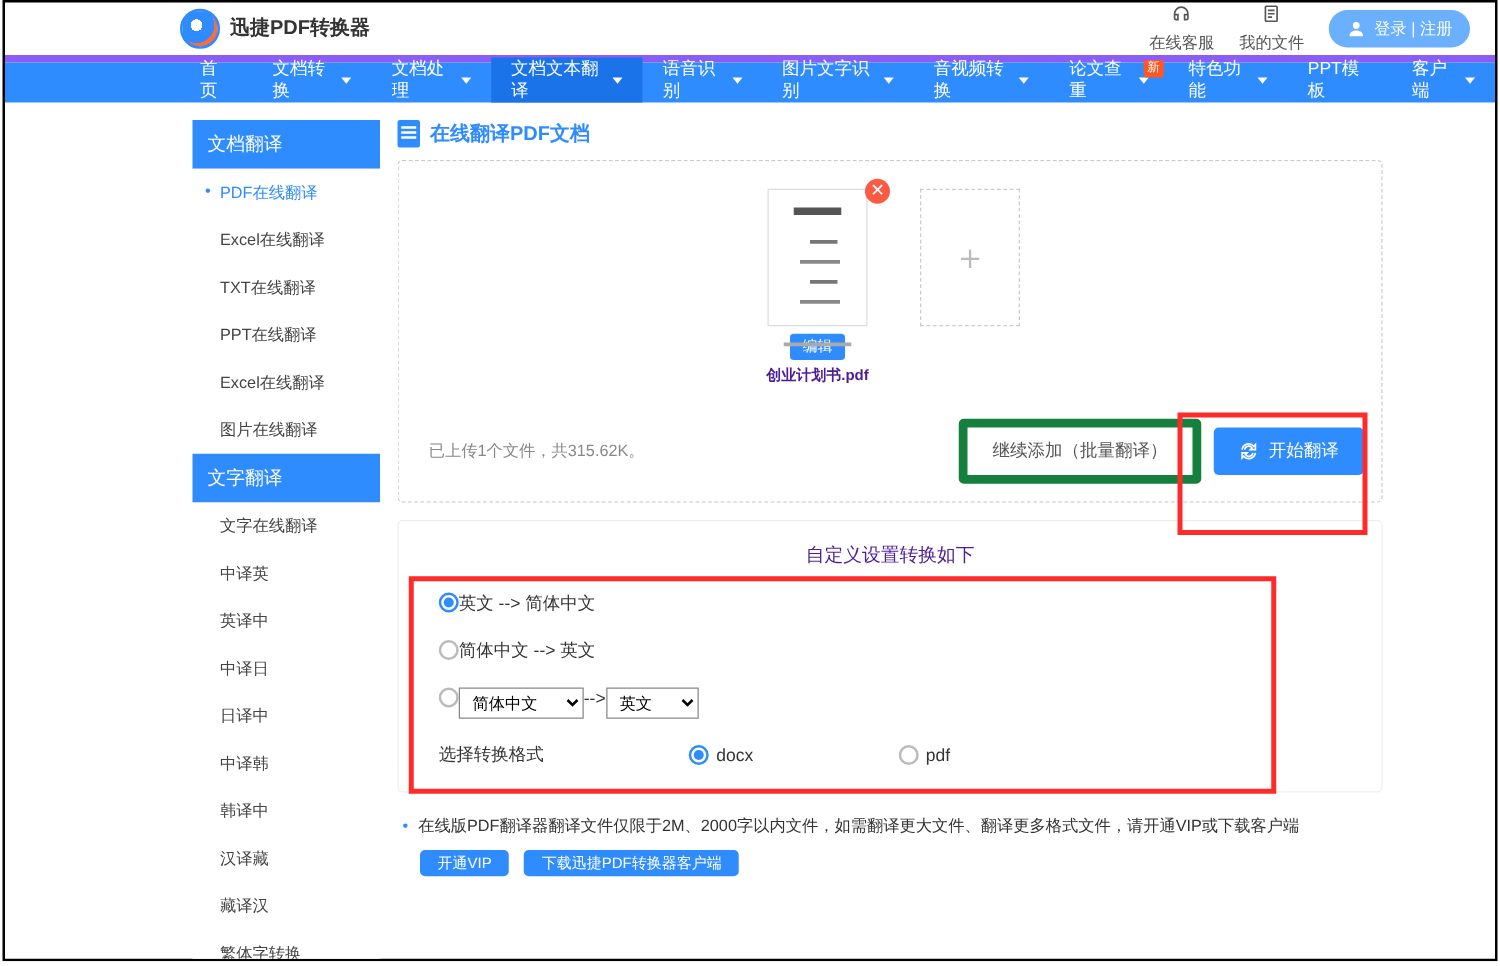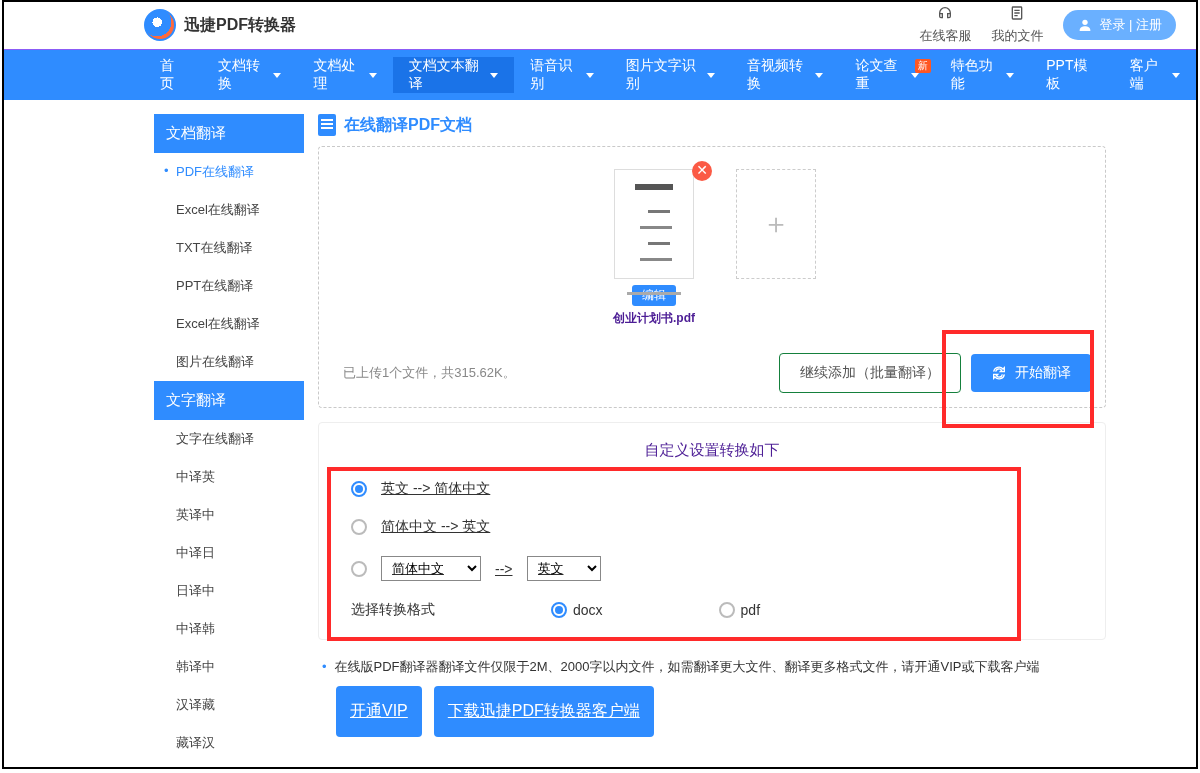--- a/index.html
+++ b/index.html
@@ -1,30 +1,30 @@
 <!DOCTYPE html>
 <html><head>
 <meta charset="utf-8">
 <style>
   * { box-sizing: border-box; margin: 0; padding: 0; }
   body { font-family: "Microsoft YaHei", Arial, sans-serif; background: #fff; color: #333; font-size: 14px; }
   .frame { border: 2px solid #000; width: 1196px; height: 769px; margin: 0 auto; overflow: hidden; position: relative; }
 
   
-  .header { height: 48px; display: flex; align-items: center; padding: 0 20px 1px 140px; border-bottom: 1px solid #8b5cf6; }
+  .header { height: 48px; display: flex; align-items: center; padding: 0 20px 1px 140px; border-bottom: 6px solid #8b5cf6; }
   .logo-wrap { display: flex; align-items: center; gap: 8px; }
   .logo-swirl { width: 32px; height: 32px; border-radius: 50%; background: radial-gradient(circle at 40% 40%, #fff 20%, #2f8cff 20% 60%, #ff6a3c 60% 100%); border: 2px solid #2f8cff; }
   .brand { font-weight: 700; font-size: 16px; }
   .header-spacer { flex: 1; }
   .header-item { display: flex; align-items: center; gap: 6px; margin-left: 20px; color: #555; font-size: 13px; cursor: pointer; flex-direction: column; }
   .login-btn { background: #6ab0ff; color: #fff; border-radius: 16px; padding: 6px 14px; display: flex; align-items: center; gap: 6px; font-size: 13px; cursor: pointer; margin-left: 20px; }
   .login-btn svg, .header-item svg { width: 16px; height: 16px; }
 
   
-  .nav { background: #2f8cff; display: flex; padding-left: 140px; height: 50px; align-items: center; }
+  .nav { background: #2f8cff; display: flex; padding-left: 140px; height: 32px; align-items: flex-end; }
   .nav-item { color: #fff; padding: 0 16px; display: flex; align-items: center; gap: 4px; font-size: 14px; cursor: pointer; position: relative; }
   .nav-item.active { background: #1a73e8; }
   .nav-badge { position: absolute; top: 2px; right: 4px; background: #ff5722; color: #fff; font-size: 10px; padding: 0 3px; border-radius: 2px; line-height: 14px; }
   .caret { width: 0; height: 0; border-left: 4px solid transparent; border-right: 4px solid transparent; border-top: 5px solid #fff; }
 
   
   .content { display: flex; padding: 14px 90px 0 150px; gap: 14px; }
   .sidebar { width: 150px; flex-shrink: 0; }
   .side-head { background: #2f8cff; color: #fff; padding: 10px 12px; font-size: 15px; }
   .side-list { background: #fff; }
@@ -47,47 +47,47 @@
   .thumb .blk { height:3px; background:#aaa; margin:26px 4px 0; }
   .del-btn { position:absolute; top:-8px; right:-12px; width:20px; height:20px; border-radius:50%; background:#fb5a45; color:#fff; font-size:14px; line-height:18px; text-align:center; cursor:pointer; }
   .edit-badge { display:inline-block; background:#2f8cff; color:#fff; font-size:12px; padding:2px 10px; border-radius:3px; margin-top:6px; cursor:pointer; }
   .fname { font-size:12px; color:#4c1d95; margin-top:4px;font-weight:bold; }
   .add-card { width:80px; height:110px; border:1px dashed #ccc; display:flex; align-items:center; justify-content:center; cursor:pointer; }
   .add-card .plus { font-size:28px; color:#bbb; font-weight:300; }
 
   .upload-bar { display:flex; align-items:center; margin-top:26px; }
   .upload-stat { color:#888; font-size:13px; flex:1; padding-left:10px; }
   .btn { padding:10px 20px; border-radius:4px; font-size:14px; cursor:pointer; text-align:center; }
-  .btn-outline { border:1px solid #15803d; color:#555; background:#fff; margin-right:10px; }
+  .btn-outline { border:7px solid #15803d; color:#555; background:#fff; margin-right:10px; }
   .btn-primary { background:#2f8cff; color:#fff; display:flex; align-items:center; gap:8px; }
   .btn-primary svg { width:16px; height:16px; }
 
   .hl-red-1 { position:absolute; border:4px solid #ff2a2a; pointer-events:none; }
   .hl-box-start { left:938px; top:328px; width:152px; height:98px; }
 
   .notice { font-size:13px; margin:14px 0 14px 4px; }
   .notice .dot { color:#2f8cff; margin-right:8px; }
   .notice .red { color:#ff4d2e; }
   .notice .link { color:#2f8cff; margin:0 4px; }
 
   .settings-card { border:1px solid #eee; border-radius:4px; padding:18px 24px 20px; margin-bottom:18px; position:relative; }
   .settings-title { text-align:center; color:#4c1d95; font-size:15px; margin-bottom:10px; }
   .hl-red-2 { position:absolute; left:8px; top:44px; width:694px; height:174px; border:4px solid #ff2a2a; pointer-events:none; }
-  .opt-row { display:flex; align-items:center; gap:14px; padding:10px 0 10px 8px;text-decoration:underline; }
+  .opt-row { display:flex; gap:0; padding:10px 0 10px 8px; }
   .radio { width:16px; height:16px; border:2px solid #2f8cff; border-radius:50%; display:inline-flex; align-items:center; justify-content:center; }
   .radio.un { border-color:#bbb; }
   .radio .r-dot { width:8px; height:8px; border-radius:50%; background:#2f8cff; }
   select { font-size:13px; padding:3px 20px 3px 6px; border:1px solid #888; background:#fff; }
   .fmt-row { display:flex; align-items:center; gap:28px; padding:10px 0 0 8px; }
   .fmt-opt { display:flex; align-items:center; gap:6px; }
 
   .note2 { font-size:13px; margin:4px 0 10px 4px; }
   .note2 .dot { color:#2f8cff; margin-right:8px; }
   .pill-row { display:flex; gap:12px; padding-left:18px; }
-  .pill { background:#2f8cff; color:#fff; font-size:16px; padding:15px 14px; border-radius:4px; cursor:pointer;text-decoration:underline; }
+  .pill { background:#2f8cff; color:#fff; font-size:12px; padding:2px 14px; border-radius:4px; cursor:pointer; }
 </style>
 </head>
 <body>
 
 <div class="frame">
 
   <div class="header">
     <div class="logo-wrap">
       <div class="logo-swirl"></div>
       <div class="brand">迅捷PDF转换器</div>

